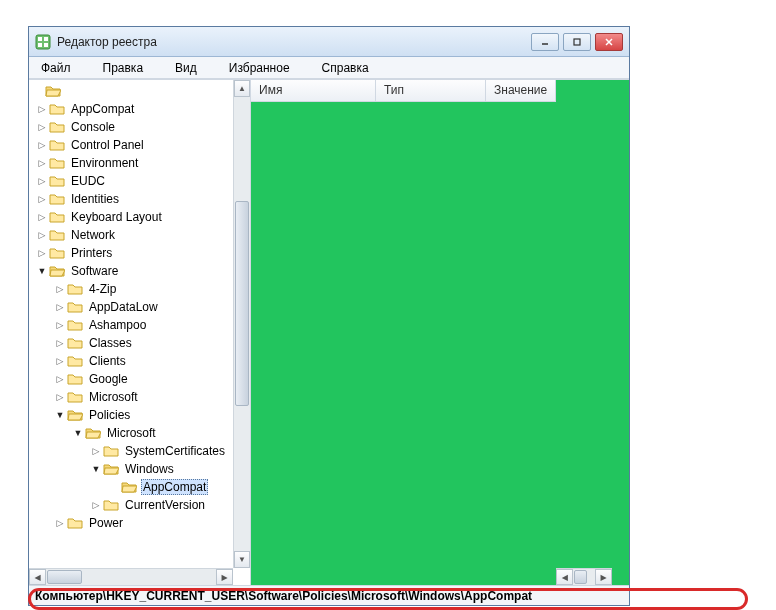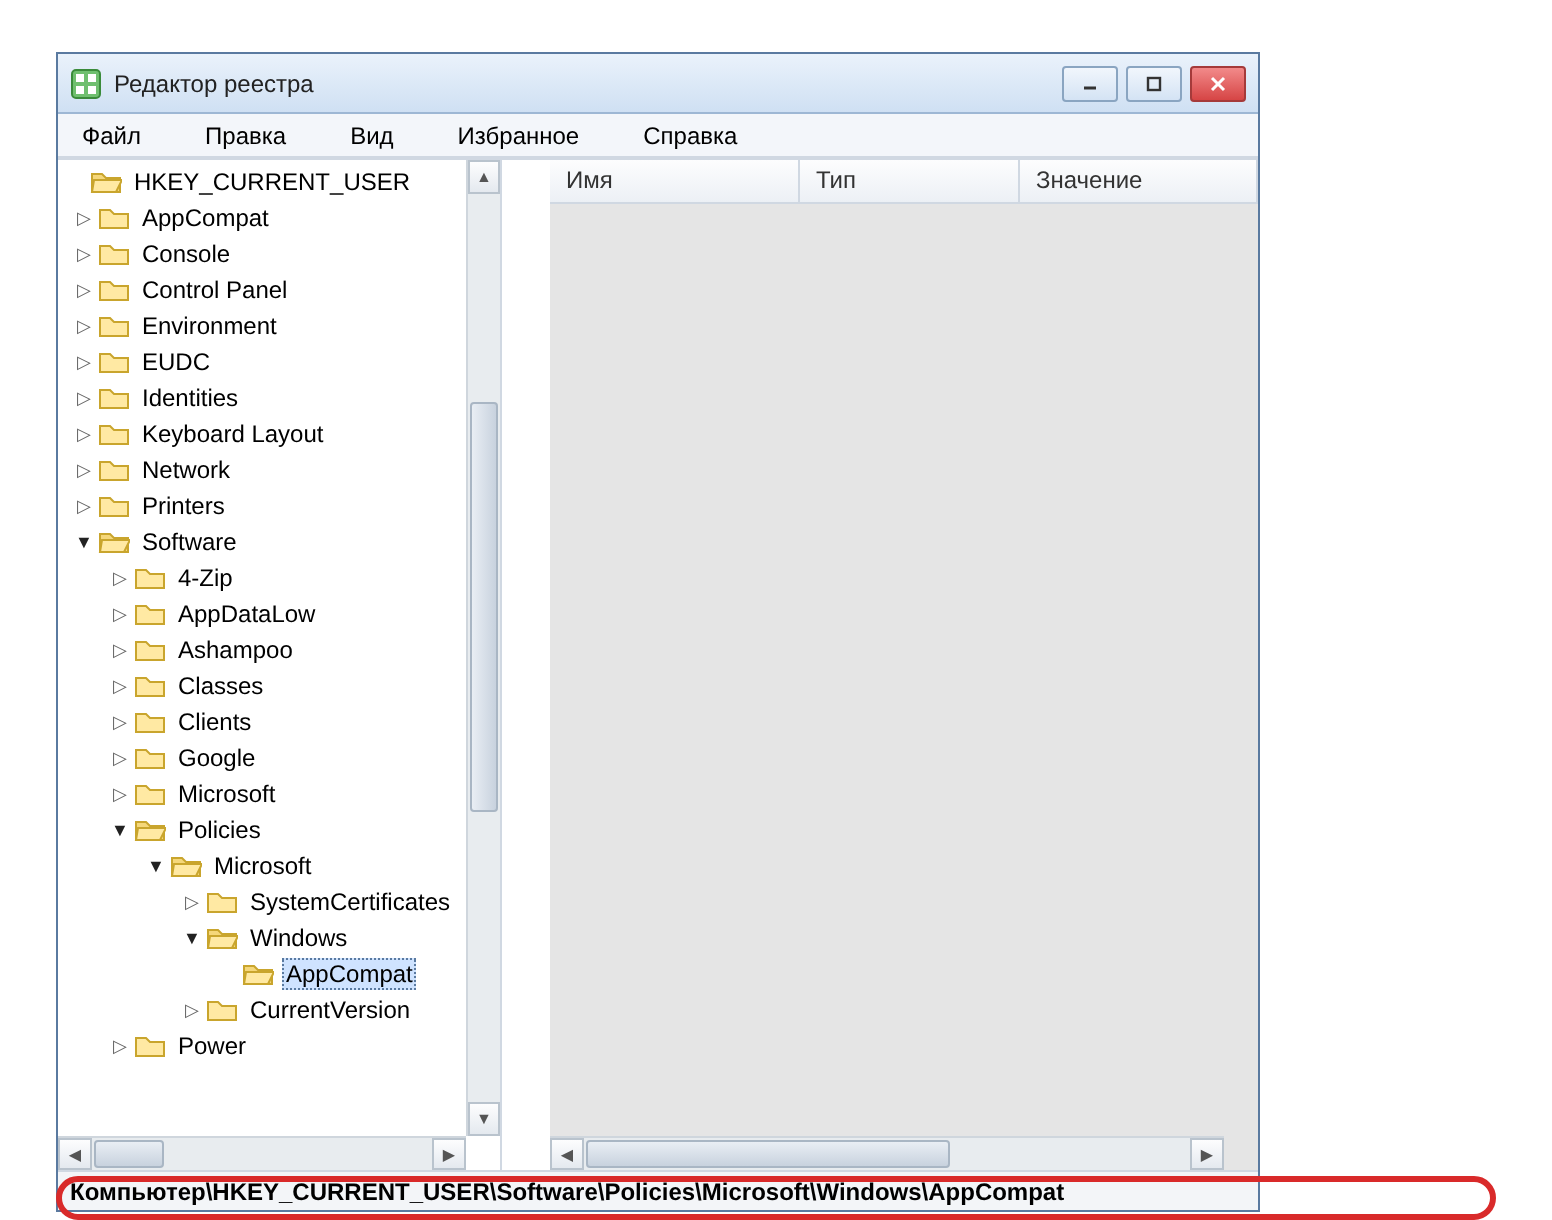--- a/index.html
+++ b/index.html
@@ -34,21 +34,21 @@
 .vscroll { position: absolute; right: 0; top: 0; width: 17px; height: calc(100% - 17px); background: #e8ecef; border-left: 1px solid #cfd6dd; }
 .vscroll .sbtn { height: 17px; background: linear-gradient(#fdfdfe,#e4e9ef); border: 1px solid #b9c3cd; display: flex; align-items: center; justify-content: center; font-size: 8px; color: #555; cursor: pointer; }
 .vscroll .strack { position: absolute; top: 17px; bottom: 17px; left: 0; right: 0; }
 .vscroll .sthumb { position: absolute; left: 1px; right: 1px; background: linear-gradient(90deg,#e9eef4,#c8d2de); border: 1px solid #a9b6c4; border-radius: 2px; }
 
 .hscroll { position: absolute; bottom: 0; left: 0; height: 17px; width: calc(100% - 17px); background: #e8ecef; border-top: 1px solid #cfd6dd; display: flex; }
 .hscroll .sbtn { width: 17px; background: linear-gradient(#fdfdfe,#e4e9ef); border: 1px solid #b9c3cd; display: flex; align-items: center; justify-content: center; font-size: 8px; color: #555; cursor: pointer; }
 .hscroll .strack { flex: 1; position: relative; }
 .hscroll .sthumb { position: absolute; top: 1px; bottom: 1px; background: linear-gradient(#e9eef4,#c8d2de); border: 1px solid #a9b6c4; border-radius: 2px; }
 
-.list-pane { flex: 1; display: flex; flex-direction: column; position: relative; background: #e5e5e5; margin-left: 24px; }
+.list-pane { flex: 1; display: flex; flex-direction: row; position: relative; background: #22c55e; }
 .list-header { height: 22px; display: flex; border-bottom: 1px solid #d0d8e2; }
 .list-header .col { border-right: 1px solid #d0d8e2; padding: 3px 8px; background: linear-gradient(#fdfdfe,#ecf0f5); color: #333; }
 .list-body { flex: 1; position: relative; overflow: hidden; }
 .row { display: flex; align-items: center; height: 18px; }
 .row .cell { padding: 0 8px; white-space: nowrap; overflow: hidden; }
 .val-icon { width: 16px; height: 14px; margin: 0 4px 0 6px; }
 .tree-hscroll-track { left:1px; width:35px; }
 .list-hscroll-track { left:1px; width:60%; }
 .col-name { width:125px; }
 .col-type { width:110px; }
@@ -103,21 +103,20 @@
 
     <div class="tree-pane">
       <div class="tree-body">
         <div class="tree" id="tree">
             <div class="node" style="--ind:4px">
               <span class="tri blank">▷</span>
               <svg class="fld-icon" viewBox="0 0 16 14">
                 <path d="M1 3 L1 12 L15 12 L15 5 L8 5 L6 3 Z" fill="#f5d77a" stroke="#c9a52d"></path>
                 <path d="M2 6 L16 6 L13 12 L1 12 Z" fill="#ffe9a3" stroke="#c9a52d"></path>
               </svg>
-              <span class="label">HKEY_CURRENT_USER</span>
             </div>
             <div class="node" style="--ind:8px">
               <span class="tri">▷</span>
               <svg class="fld-icon" viewBox="0 0 16 14">
                 <path d="M1 3 L1 12 L15 12 L15 5 L8 5 L6 3 Z" fill="#ffe9a3" stroke="#c9a52d"></path>
               </svg>
               <span class="label">AppCompat</span>
             </div>
             <div class="node" style="--ind:8px">
               <span class="tri">▷</span>

